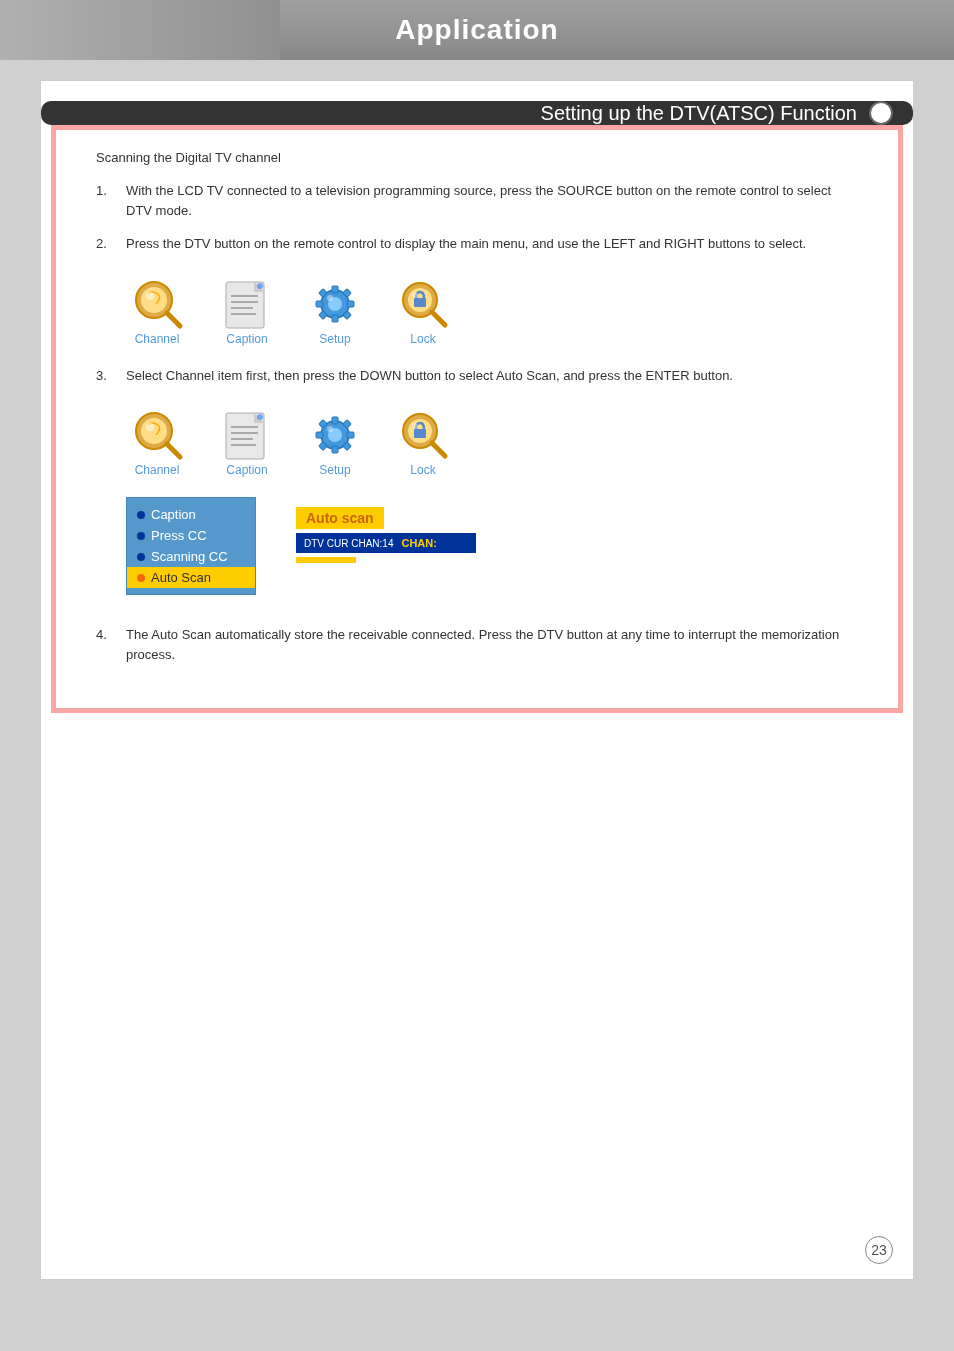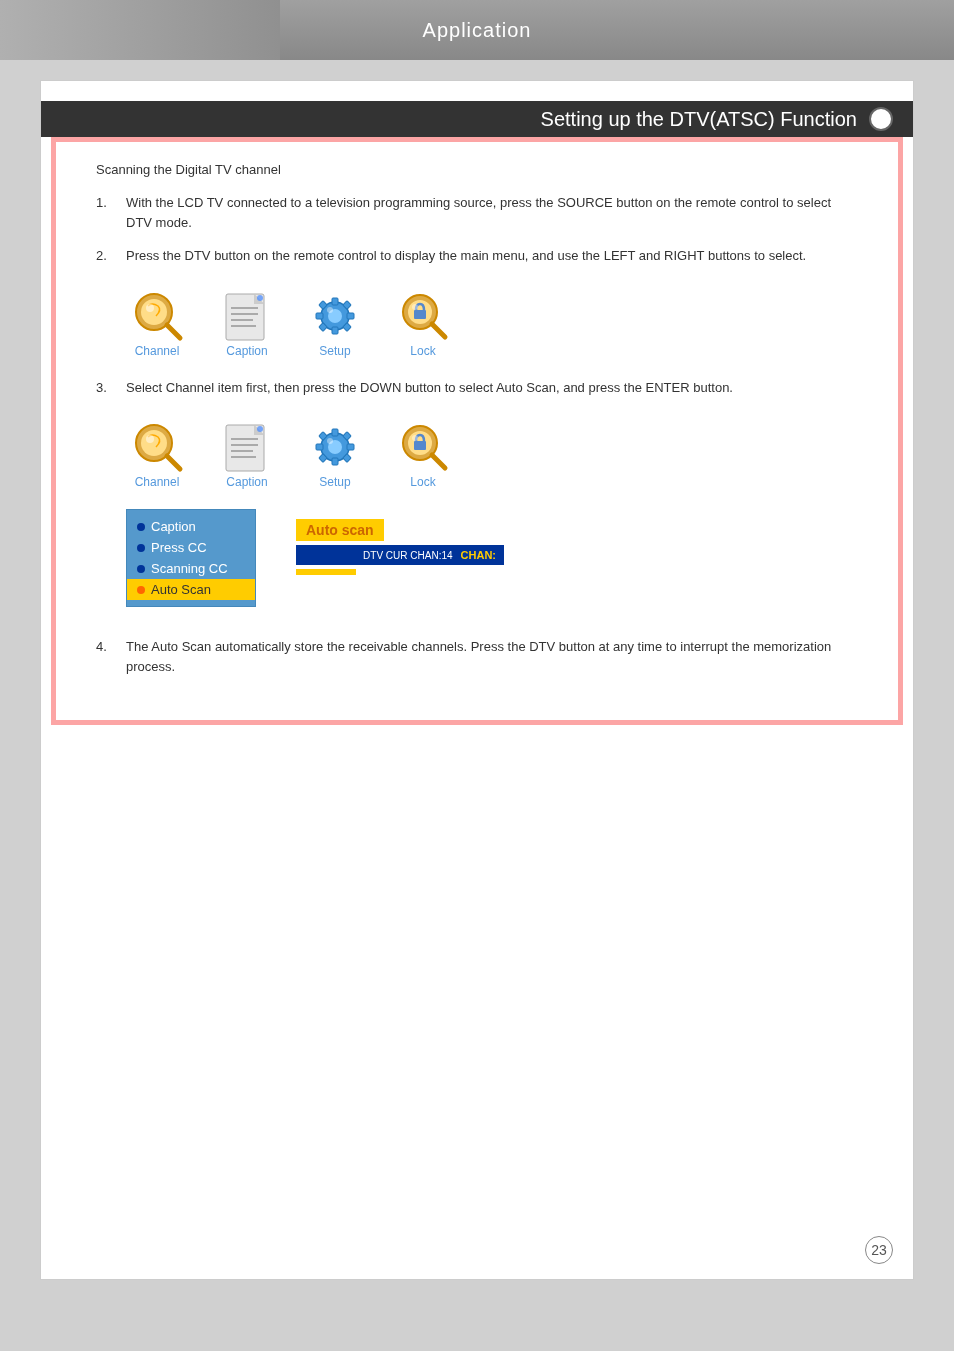--- a/index.html
+++ b/index.html
@@ -22,49 +22,50 @@
       position: relative;
     }
     .header-bar::before {
       content: '';
       position: absolute;
       left: 0; top: 0;
       width: 280px; height: 100%;
       background: linear-gradient(to right, #b0b0b0, #909090);
     }
     .header-title {
-      font-size: 20px;
+      font-size: 28px;
       color: white;
-      font-weight: normal;
+      font-weight: bold;
       letter-spacing: 1px;
       position: relative;
       z-index: 1;
     }
 
     
     .main-content {
       margin: 20px 40px;
       background: white;
       border: 1px solid #cccccc;
       min-height: 1200px;
       padding: 0;
       position: relative;
     }
 
     
     .section-header {
       background: #333333;
       color: white;
       font-size: 20px;
-      padding: 6px 20px;
+      padding: 0 20px;
       margin: 20px 0 0 0;
       display: flex;
       align-items: center;
       justify-content: flex-end;
       position: relative;
+      border-radius: 10px;
     }
     .section-header-text {
       color: white;
       font-size: 20px;
       font-weight: normal;
     }
     .section-header-circle {
       width: 24px;
       height: 24px;
       border-radius: 50%;
@@ -168,22 +169,21 @@
       display: inline-block;
     }
     .auto-scan-bar {
       background: #003399;
       color: white;
       font-size: 11px;
       padding: 4px 8px;
       display: flex;
       align-items: center;
       gap: 8px;
-      width: 208px;
-      justify-content: flex-end;
+      width: 180px;
     }
     .scan-progress-bar {
       height: 6px;
       background: #ffcc00;
       width: 60px;
       margin-top: 4px;
     }
     .auto-scan-found {
       color: #ffcc00;
       font-size: 11px;
@@ -398,20 +398,20 @@
         <div class="auto-scan-bar">
           <span style="font-size:10px;">DTV CUR CHAN:14</span>
           <span class="auto-scan-found">CHAN:</span>
         </div>
         <div class="scan-progress-bar"></div>
       </div>
     </div>
 
     <div class="step" style="margin-top: 30px;">
       <span class="step-number">4.</span>
-      <span class="step-text">The Auto Scan automatically store the receivable channels. Press the DTV button at any time to interrupt the memorization process.</span>
+      <span class="step-text">The Auto Scan automatically store the receivable connected. Press the DTV button at any time to interrupt the memorization process.</span>
     </div>
 
   </div>
 
   <div class="page-number">23</div>
 
 </div>
 
 </body></html>

